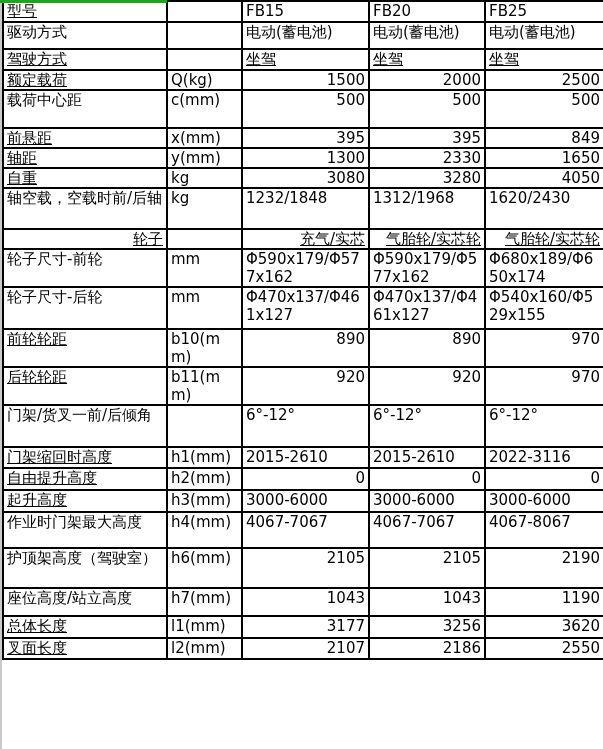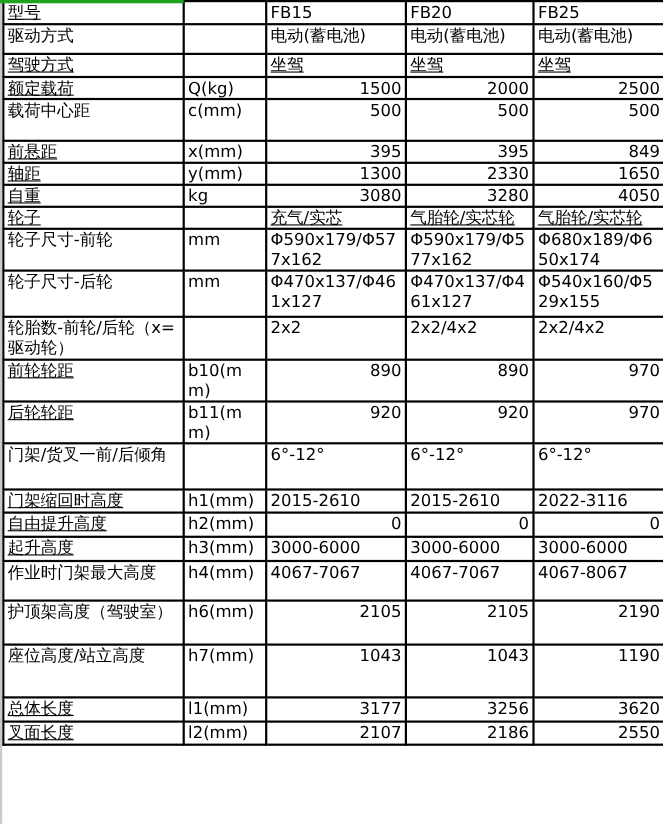--- a/index.html
+++ b/index.html
@@ -113,48 +113,48 @@
           <td class="num"><span>2330</span></td>
           <td class="num"><span>1650</span></td>
         </tr>
         <tr style="height: 19px;">
           <td><span class="u">自重</span></td>
           <td><span>kg</span></td>
           <td class="num"><span>3080</span></td>
           <td class="num"><span>3280</span></td>
           <td class="num"><span>4050</span></td>
         </tr>
-        <tr style="height: 20px;">
+        <tr style="height: 41px;">
+          <td><span>轴空载，空载时前/后轴</span></td>
+          <td><span>kg</span></td>
+          <td><span>1232/1848</span></td>
+          <td><span>1312/1968</span></td>
+          <td><span>1620/2430</span></td>
+        </tr>
+        <tr style="height: 20px; text-align: right;">
           <td><span class="u">轮子</span></td>
           <td><span></span></td>
           <td><span class="u">充气/实芯</span></td>
           <td><span class="u">气胎轮/实芯轮</span></td>
           <td><span class="u">气胎轮/实芯轮</span></td>
         </tr>
         <tr style="height: 33px;">
           <td><span>轮子尺寸-前轮</span></td>
           <td><span>mm</span></td>
           <td><span>Φ590x179/Φ577x162</span></td>
           <td><span>Φ590x179/Φ577x162</span></td>
           <td><span>Φ680x189/Φ650x174</span></td>
         </tr>
         <tr style="height: 42px;">
           <td><span>轮子尺寸-后轮</span></td>
           <td><span>mm</span></td>
           <td><span>Φ470x137/Φ461x127</span></td>
           <td><span>Φ470x137/Φ461x127</span></td>
           <td><span>Φ540x160/Φ529x155</span></td>
         </tr>
-        <tr style="height: 39px;">
-          <td><span>轮胎数-前轮/后轮（x=驱动轮）</span></td>
-          <td><span></span></td>
-          <td><span>2x2</span></td>
-          <td><span>2x2/4x2</span></td>
-          <td><span>2x2/4x2</span></td>
-        </tr>
         <tr style="height: 21px;">
           <td><span class="u">前轮轮距</span></td>
           <td><span>b10(mm)</span></td>
           <td class="num"><span>890</span></td>
           <td class="num"><span>890</span></td>
           <td class="num"><span>970</span></td>
         </tr>
         <tr style="height: 22px;">
           <td><span class="u">后轮轮距</span></td>
           <td><span>b11(mm)</span></td>
@@ -197,21 +197,21 @@
           <td><span>4067-7067</span></td>
           <td><span>4067-8067</span></td>
         </tr>
         <tr style="height: 40px; padding-left: 36px;">
           <td><span>护顶架高度（驾驶室）</span></td>
           <td><span>h6(mm)</span></td>
           <td class="num"><span>2105</span></td>
           <td class="num"><span>2105</span></td>
           <td class="num"><span>2190</span></td>
         </tr>
-        <tr style="height: 48px;">
+        <tr style="height: 28px;">
           <td><span>座位高度/站立高度</span></td>
           <td><span>h7(mm)</span></td>
           <td class="num"><span>1043</span></td>
           <td class="num"><span>1043</span></td>
           <td class="num"><span>1190</span></td>
         </tr>
         <tr style="height: 22px;">
           <td><span class="u">总体长度</span></td>
           <td><span>l1(mm)</span></td>
           <td class="num"><span>3177</span></td>

